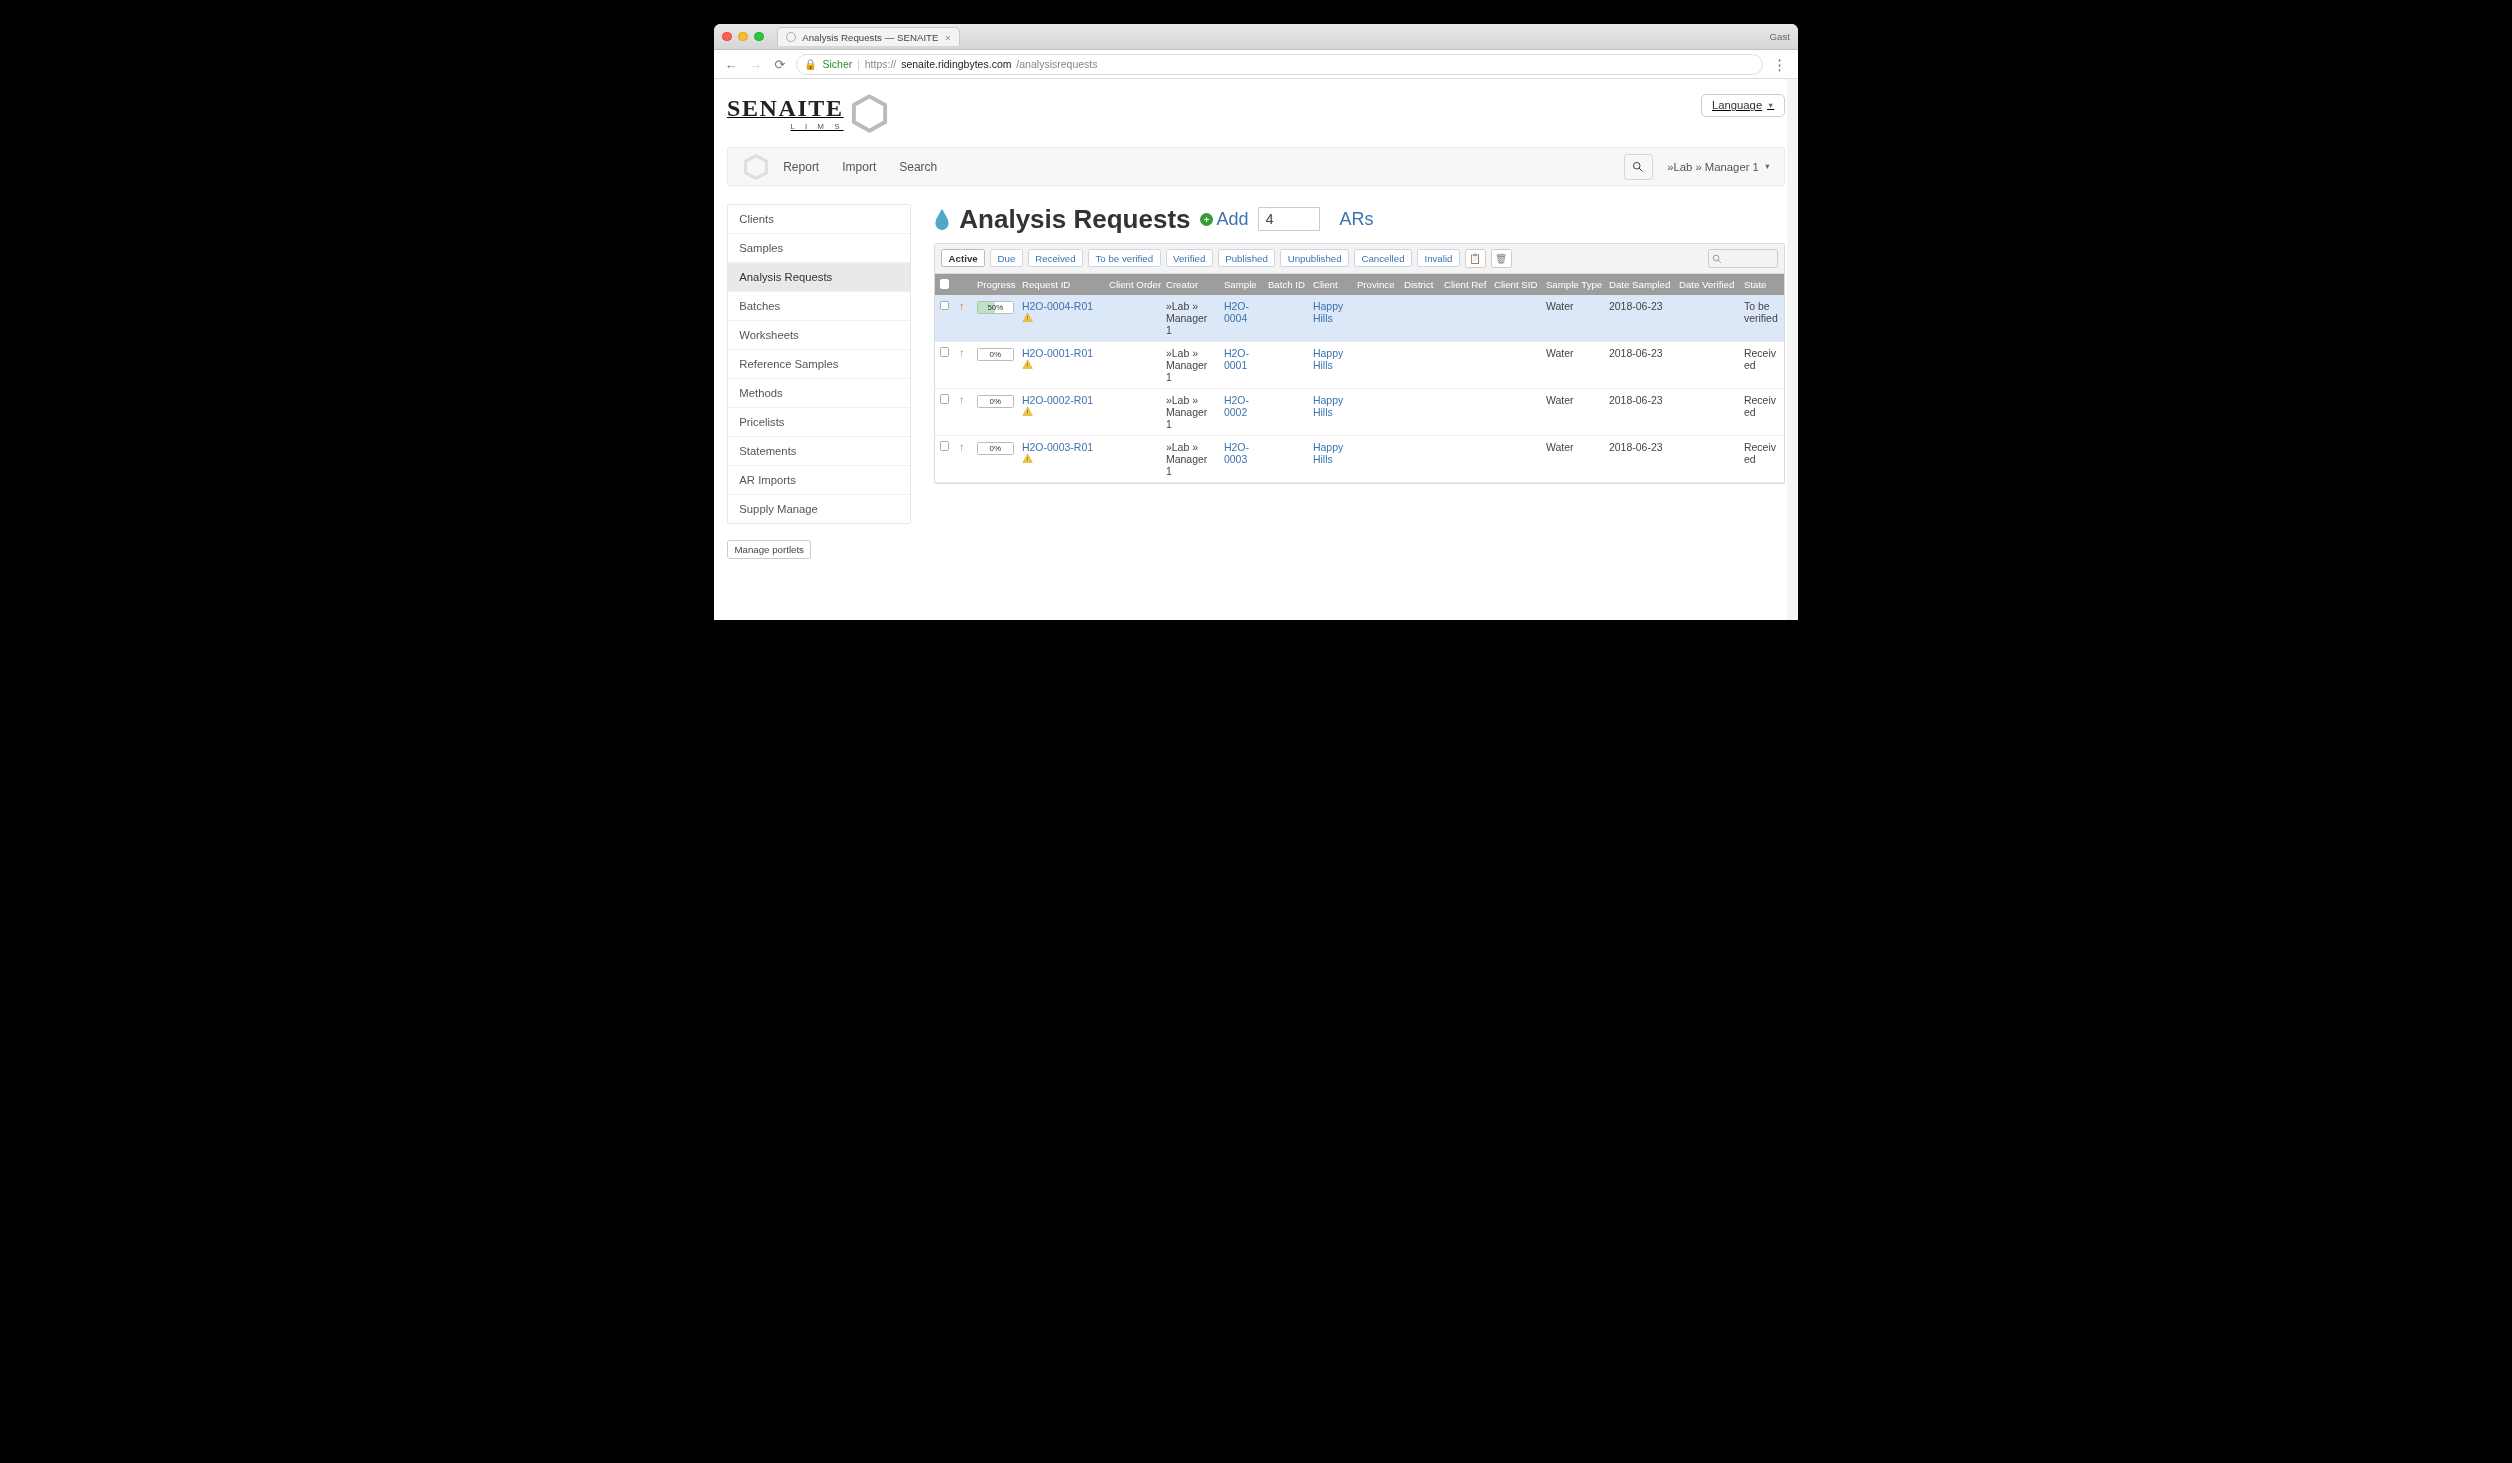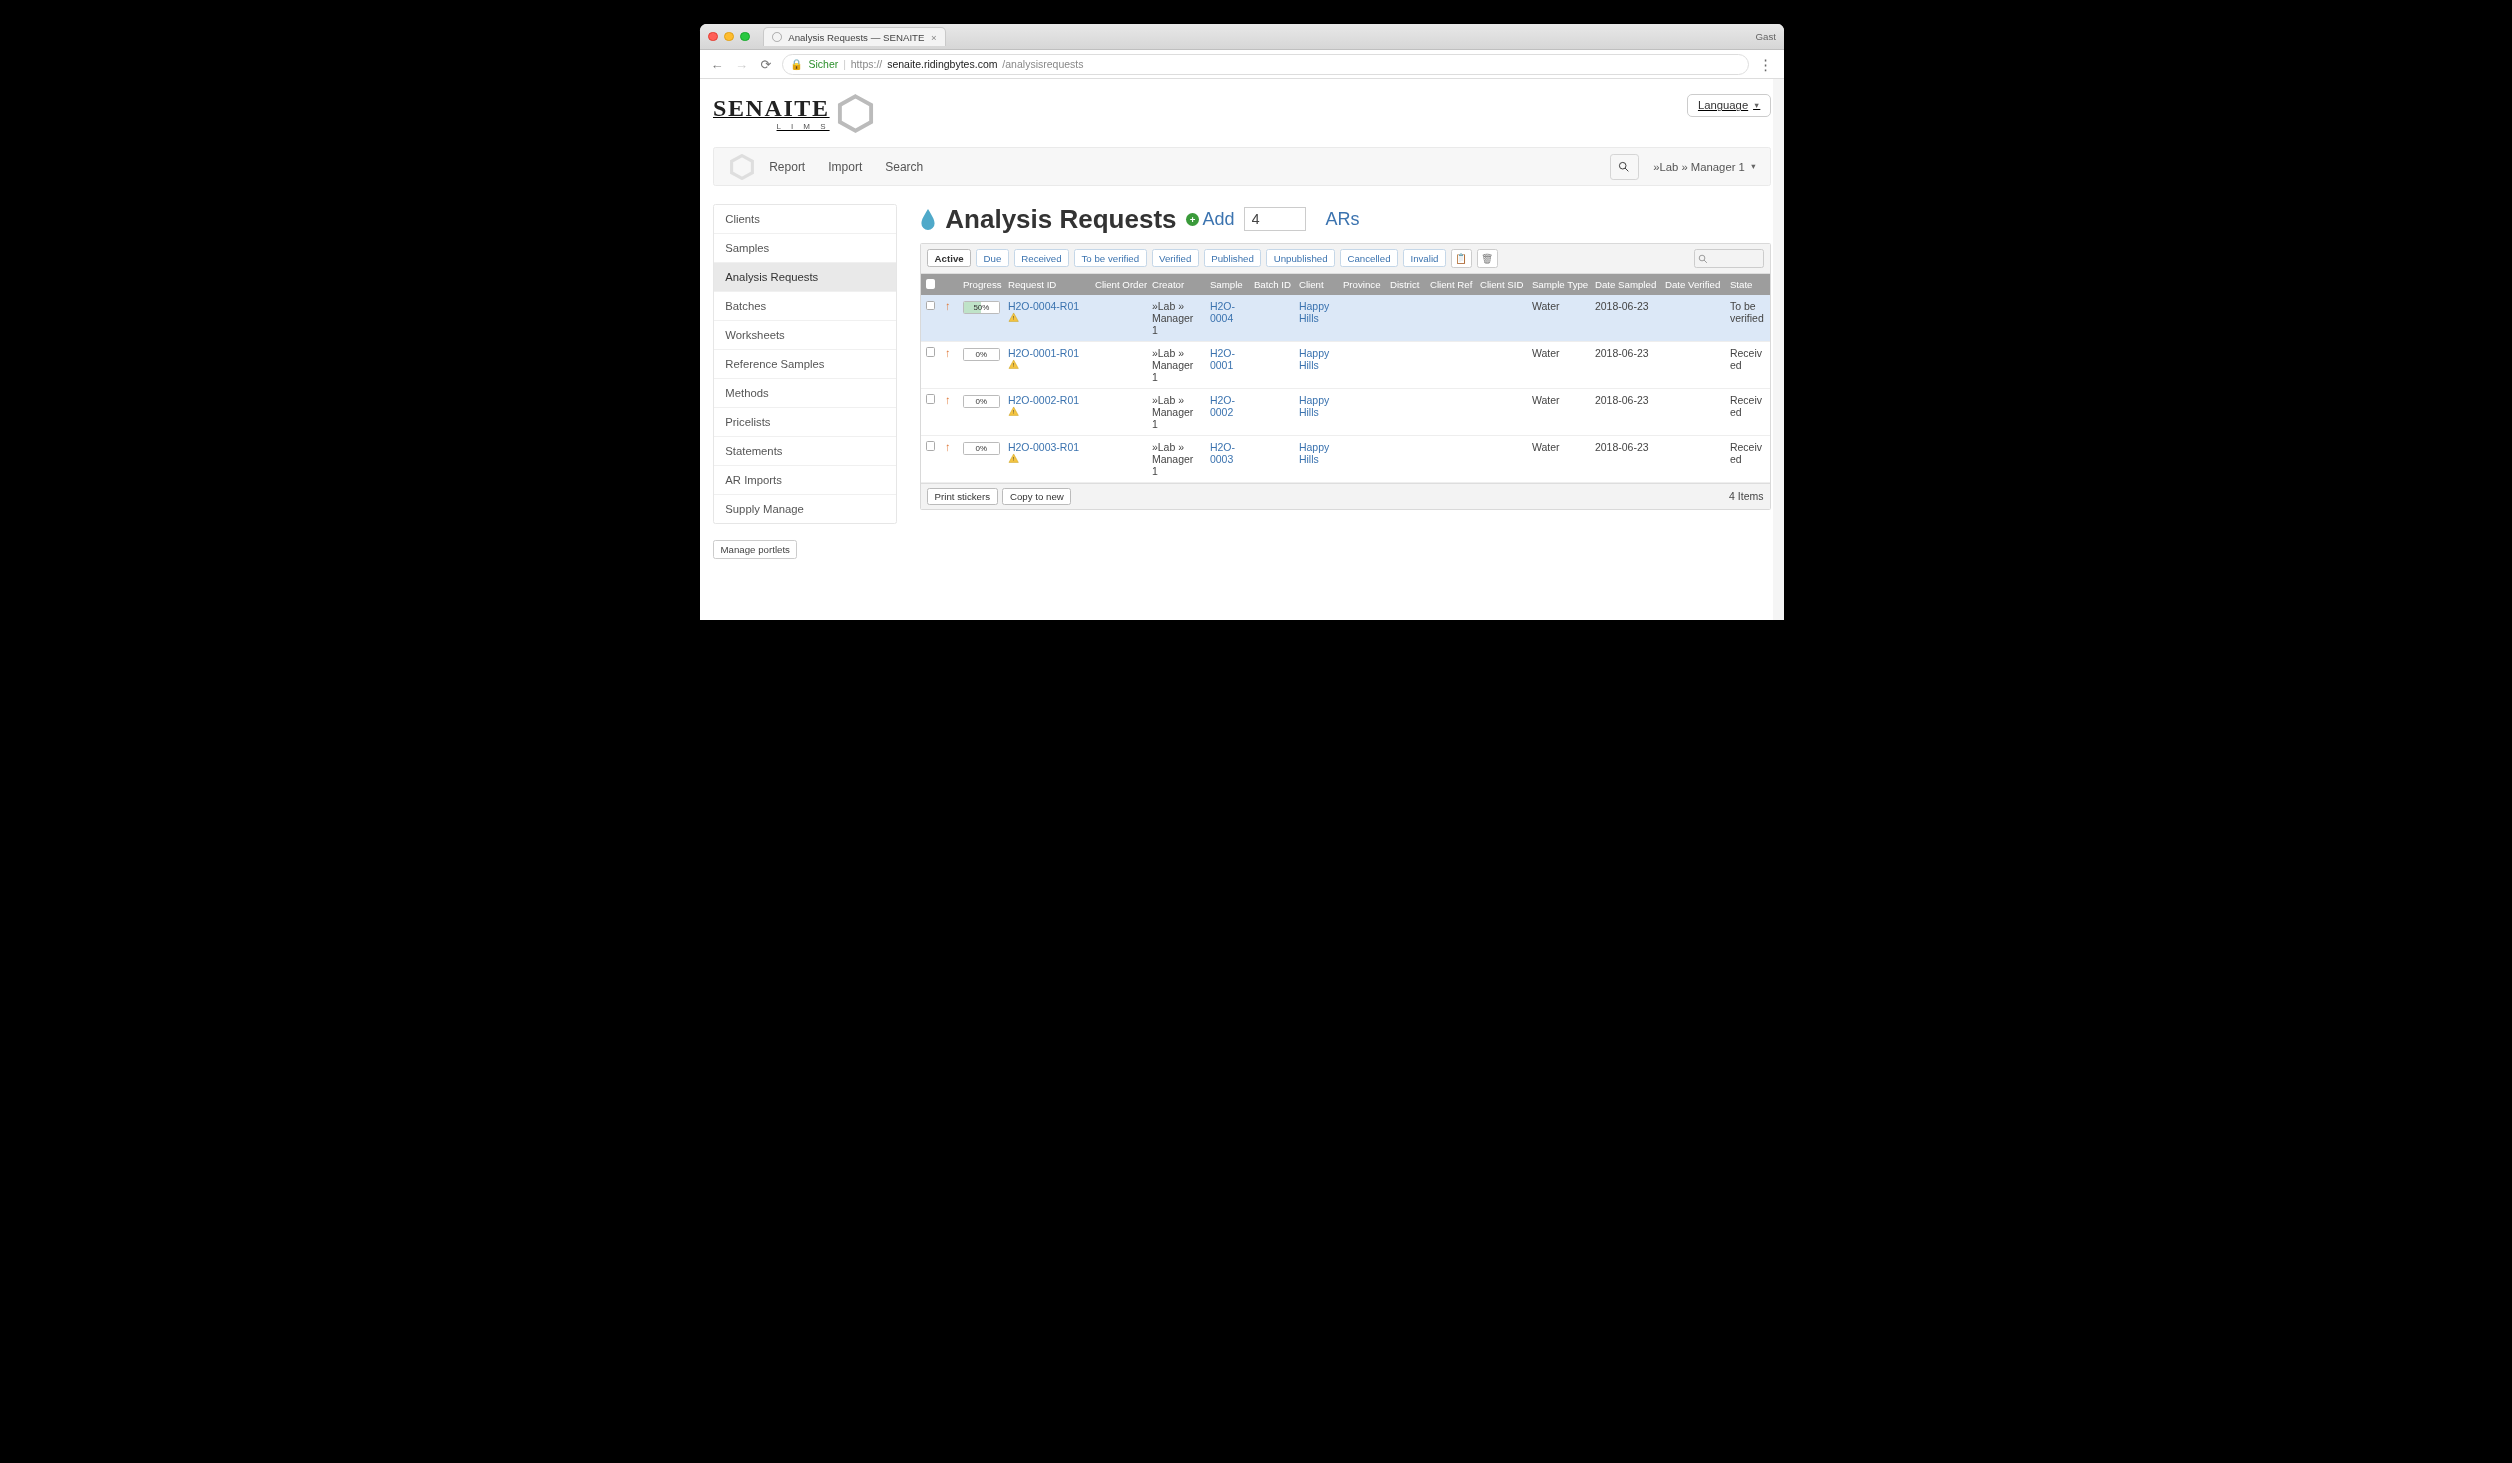--- a/index.html
+++ b/index.html
@@ -1,18 +1,18 @@
 <!DOCTYPE html>
 <html style="font-size:13px"><head>
 <meta charset="utf-8">
 <style>
 * { box-sizing: border-box; margin: 0; padding: 0; }
 body { font-family: -apple-system, Helvetica, Arial, sans-serif; background: #000; }
 .stage { width: 1168px; height: 680px; margin: 0 auto; background: #000; position: relative; }
-.window { position: absolute; left: 28px; top: 24px; width: 1084px; height: 596px; background: #fff; border-radius: 6.5px 6.5px 0 0; box-shadow: 0 8px 32px rgba(0,0,0,.5); overflow: hidden; }
+.window { position: absolute; left: 42px; top: 24px; width: 1084px; height: 596px; background: #fff; border-radius: 6.5px 6.5px 0 0; box-shadow: 0 8px 32px rgba(0,0,0,.5); overflow: hidden; }
 .titlebar { height: 26px; background: linear-gradient(#e8e8e8,#d6d6d6); display: flex; align-items: center; padding: 0 8px; border-bottom: 0.8px solid #bfbfbf; }
 .traffic { display: flex; gap: 6.5px; }
 .dot { width: 9.7px; height: 9.7px; border-radius: 50%; }
 .dot.red { background:#ff5f57; border:0.8px solid #e33e32;}
 .dot.yellow { background:#febc2e; border:0.8px solid #e1a116;}
 .dot.green { background:#28c840; border:0.8px solid #17a82b;}
 .tab { margin-left: 13px; background:#f3f3f3; border:0.8px solid #c9c9c9; border-bottom:none; border-radius:4.9px 4.9px 0 0; padding:3.2px 8px; display:flex; align-items:center; gap:6.5px; font-size:9.7px; color:#444; }
 .tab .favicon { width:9.7px; height:9.7px; border:0.8px solid #aaa; border-radius:50%; }
 .tab .x { color:#888; font-size:9.7px; }
 .titlebar-right { margin-left:auto; color:#666; font-size:9.7px; }
@@ -340,25 +340,20 @@
                     <td></td>
                     <td></td>
                     <td></td>
                     <td>Water</td>
                     <td>2018-06-23</td>
                     <td></td>
                     <td>Received</td>
                   </tr>
                 </tbody>
         </table>
-        <div class="footerbar">
-          <button class="btn">Print stickers</button>
-          <button class="btn">Copy to new</button>
-          <div class="items-count">4 Items</div>
-        </div>
       </div>
     </div>
   </div>
 </div>
 
 <div class="scroll-ind"></div>
 </div>
 </div>
 
 

